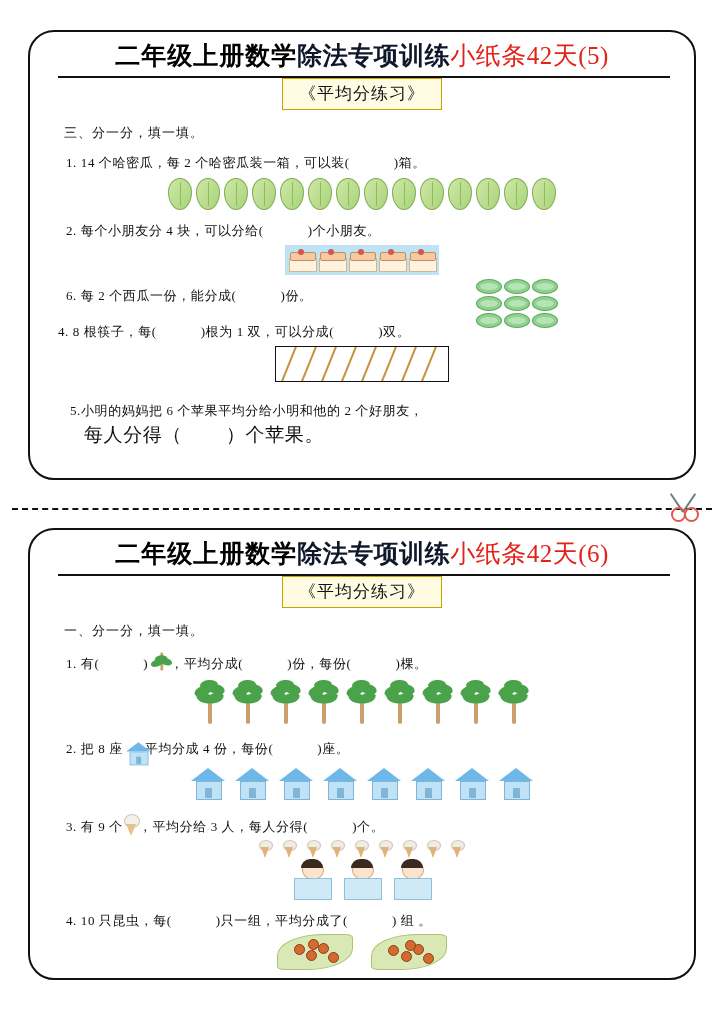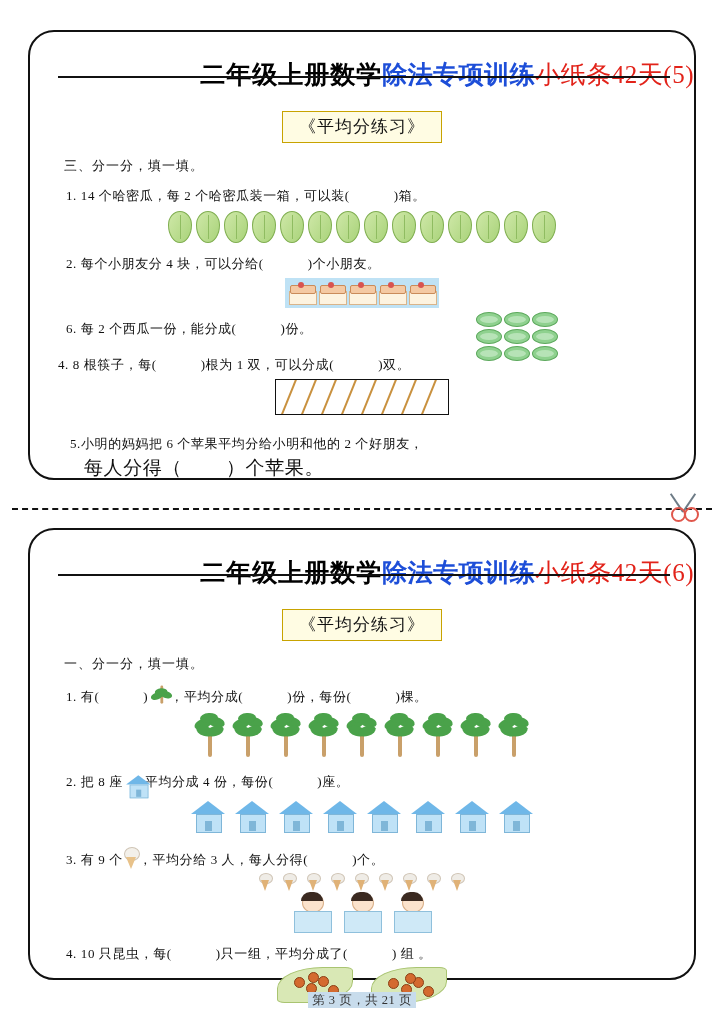--- a/index.html
+++ b/index.html
@@ -32,57 +32,57 @@
     border-radius: 26px;
     box-sizing: border-box;
     background: #fff;
   }
   #card1 { top: 30px; height: 450px; }
   #card2 { top: 528px; height: 452px; }
 
   
   .title-row {
     display: flex;
-    justify-content: flex-end;
+    justify-content: center;
     align-items: baseline;
-    margin-top: 26px;
+    margin-top: 7px;
     white-space: nowrap;
   }
   .title-black {
     font-size: 25px;
     font-weight: bold;
     letter-spacing: 1px;
     color: #000;
     font-family: "Liberation Serif", serif;
   }
   .title-blue {
     font-size: 25px;
     font-weight: bold;
-    color: #1d4ed8;
+    color: #0f172a;
     letter-spacing: 0.5px;
   }
   .title-red {
     font-size: 25px;
     font-weight: normal;
     color: #e2231a;
     letter-spacing: 0.5px;
   }
   .title-underline {
     position: absolute;
     height: 2px;
     background: #111;
   }
   #u1 { left: 58px; top: 76px; width: 612px; }
   #u2 { left: 58px; top: 574px; width: 612px; }
 
   
   .subtitle-wrap {
     display: flex;
     justify-content: center;
-    margin-top: 20px;
+    margin-top: 6px;
     text-align: right;
   }
   .subtitle {
     border: 1.6px solid #c8a300;
     background: #fffce3;
     color: #111;
     font-size: 17px;
     padding: 3px 16px 4px 16px;
     letter-spacing: 1px;
     font-family: "Liberation Serif", serif;
@@ -667,16 +667,13 @@
         <span class="bug" style="left:16px; top:10px;"></span>
         <span class="bug" style="left:29px; top:16px;"></span>
         <span class="bug" style="left:41px; top:9px;"></span>
         <span class="bug" style="left:51px; top:18px;"></span>
         <span class="bug" style="left:33px; top:5px;"></span>
       </span>
     </div>
   </div>
   <div class="title-underline" id="u2"></div>
 
-  <div class="footer">
-    <span class="hl">第 3 页，共 21 页</span>
-  </div>
 </div>
 
 </body></html>

